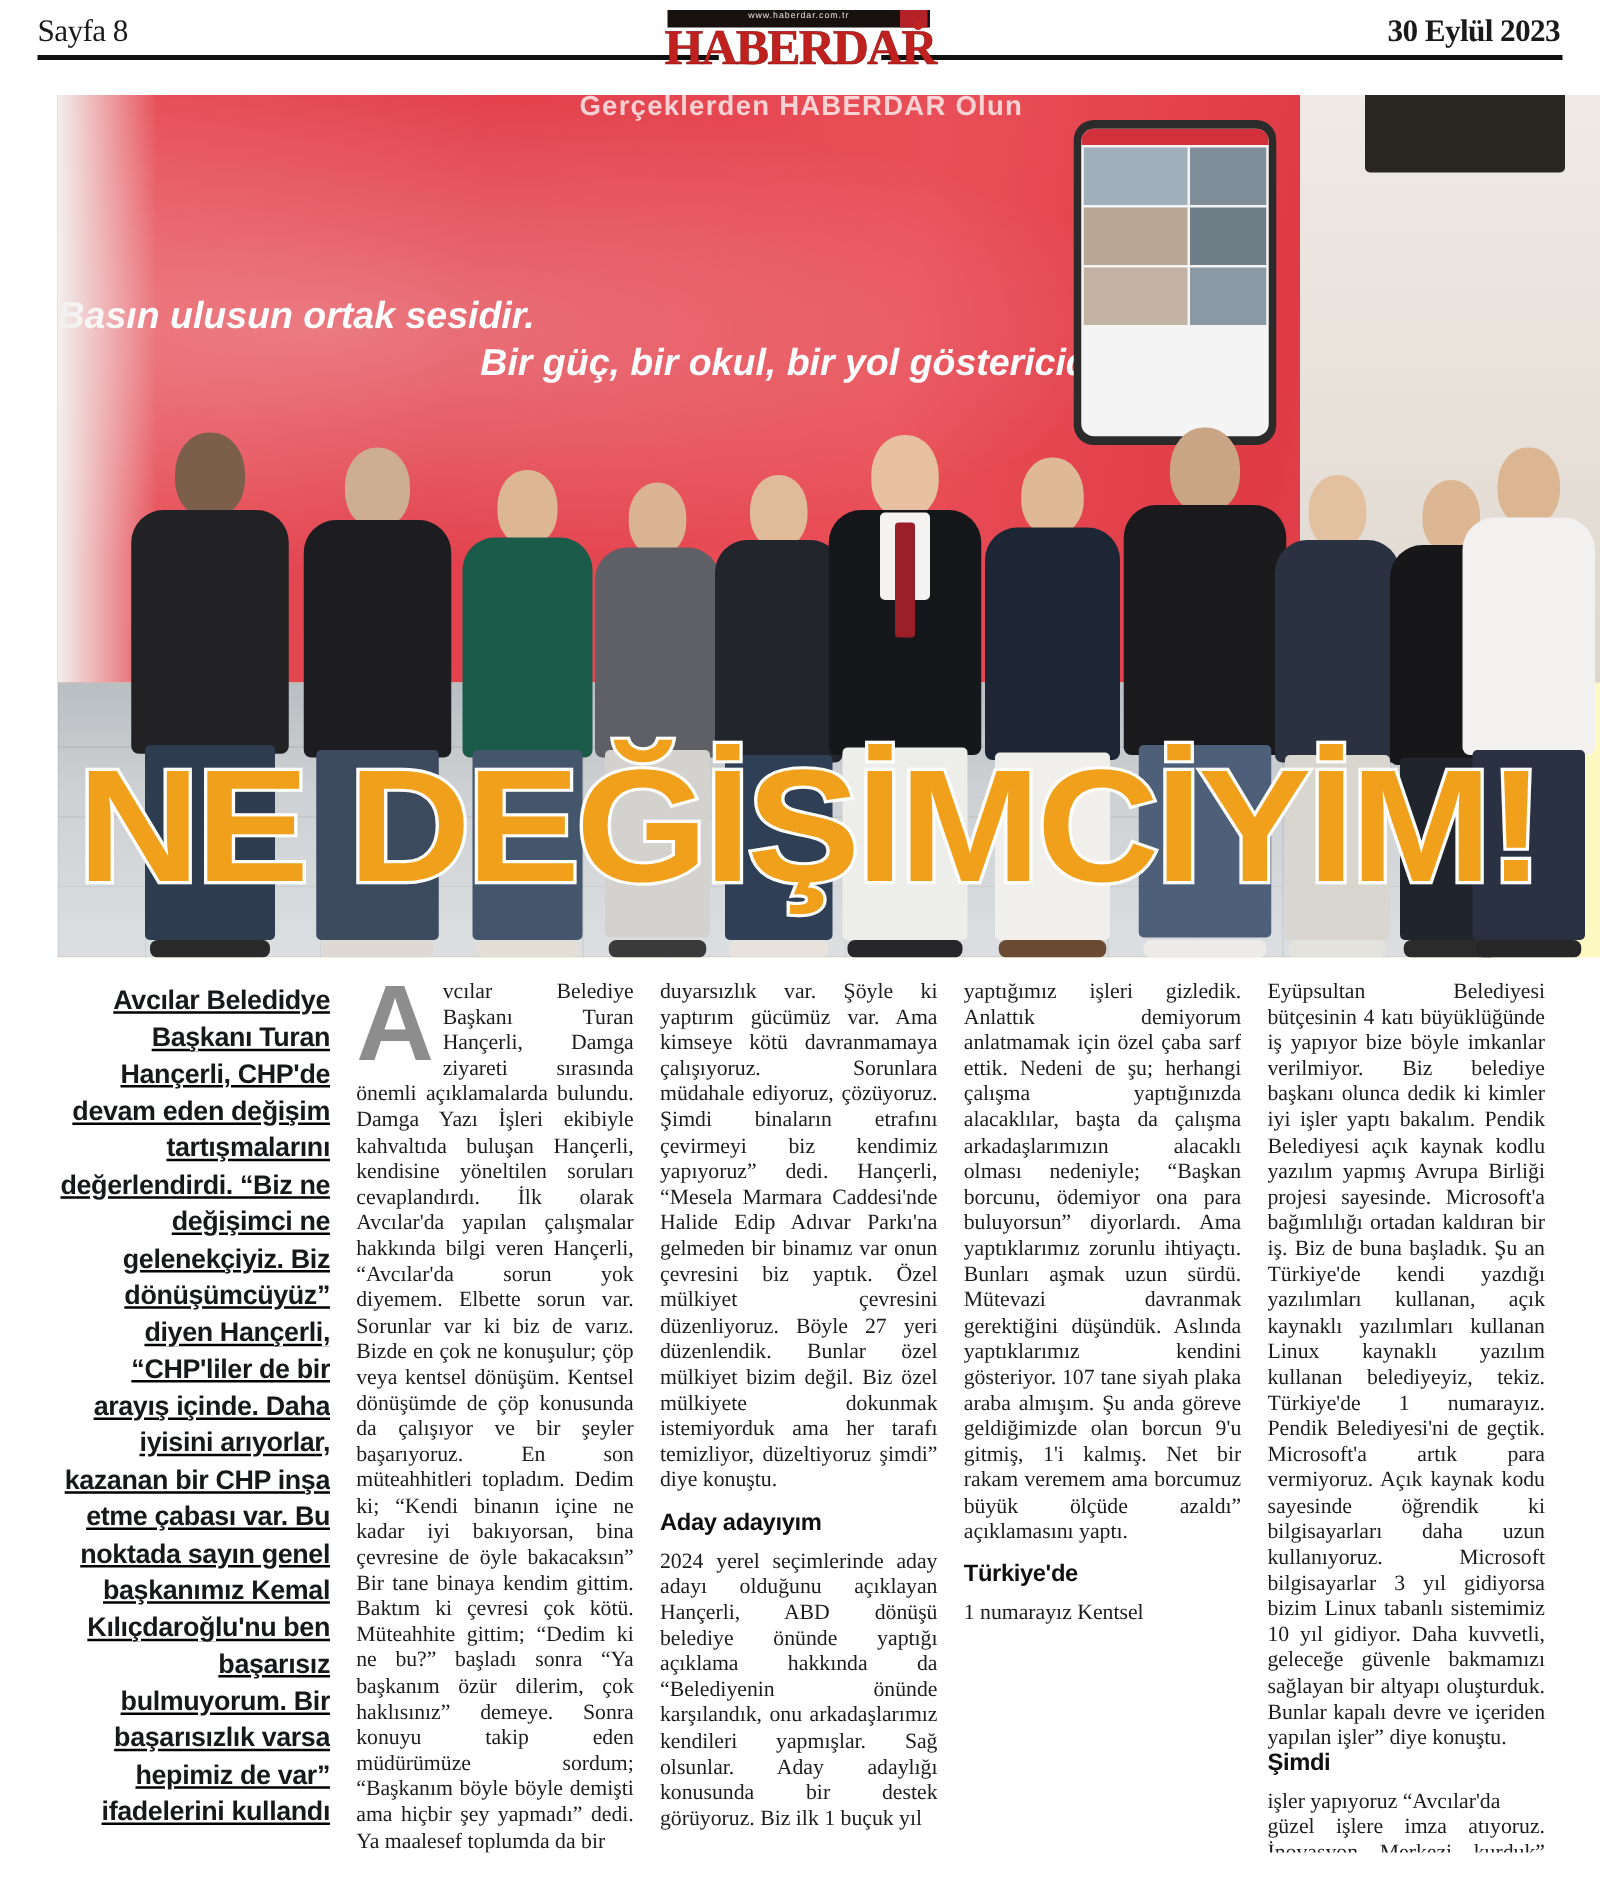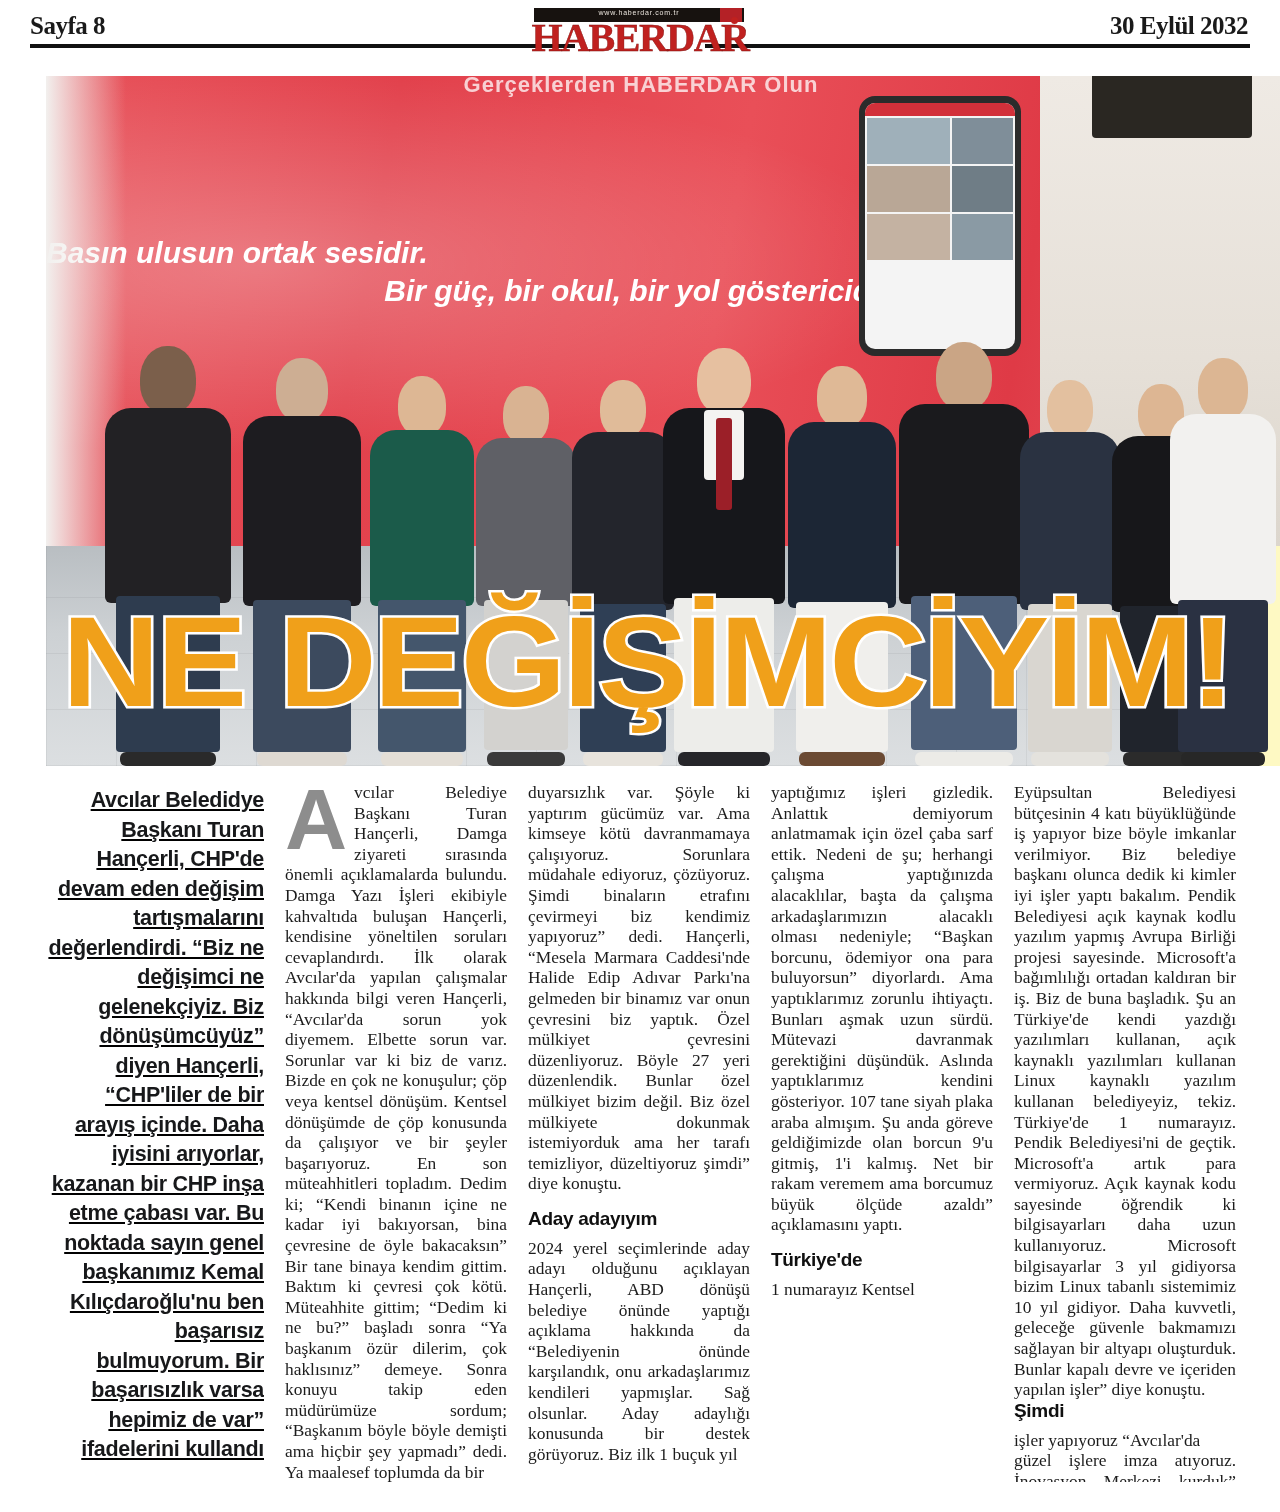--- a/index.html
+++ b/index.html
@@ -22,21 +22,21 @@
     top: 0; left: 0;
     width: 1280px;
     height: 68px;
   }
 
   #folio {
     position: absolute;
     left: 30px;
     top: 12px;
     font-family: "Liberation Serif", serif;
-    font-weight: bold;
+    font-weight: normal;
     font-size: 25px;
     letter-spacing: -0.5px;
     color: #1a1a1a;
   }
 
   #issue-date {
     position: absolute;
     right: 32px;
     top: 12px;
     font-family: "Liberation Serif", serif;
@@ -411,21 +411,21 @@
 
   <div id="masthead">
     <div id="masthead-urlbar">
       <div id="masthead-url">www.haberdar.com.tr</div>
     </div>
     <div id="masthead-redtab"></div>
     <div id="masthead-wordmark">HABERDAR</div>
     <div id="masthead-dot"></div>
   </div>
 
-  <div id="issue-date">30 Eylül 2032</div>
+  <div id="issue-date">30 Eylül 2023</div>
 </div>
 
 <div id="photo-block">
 
   <div id="backdrop">
     <div id="banner-kicker">Gerçeklerden HABERDAR Olun</div>
     <div id="banner-tag1">Basın ulusun ortak sesidir.</div>
     <div id="banner-tag2">Bir güç, bir okul, bir yol göstericidir.</div>
 
     <div id="phone-mock">

